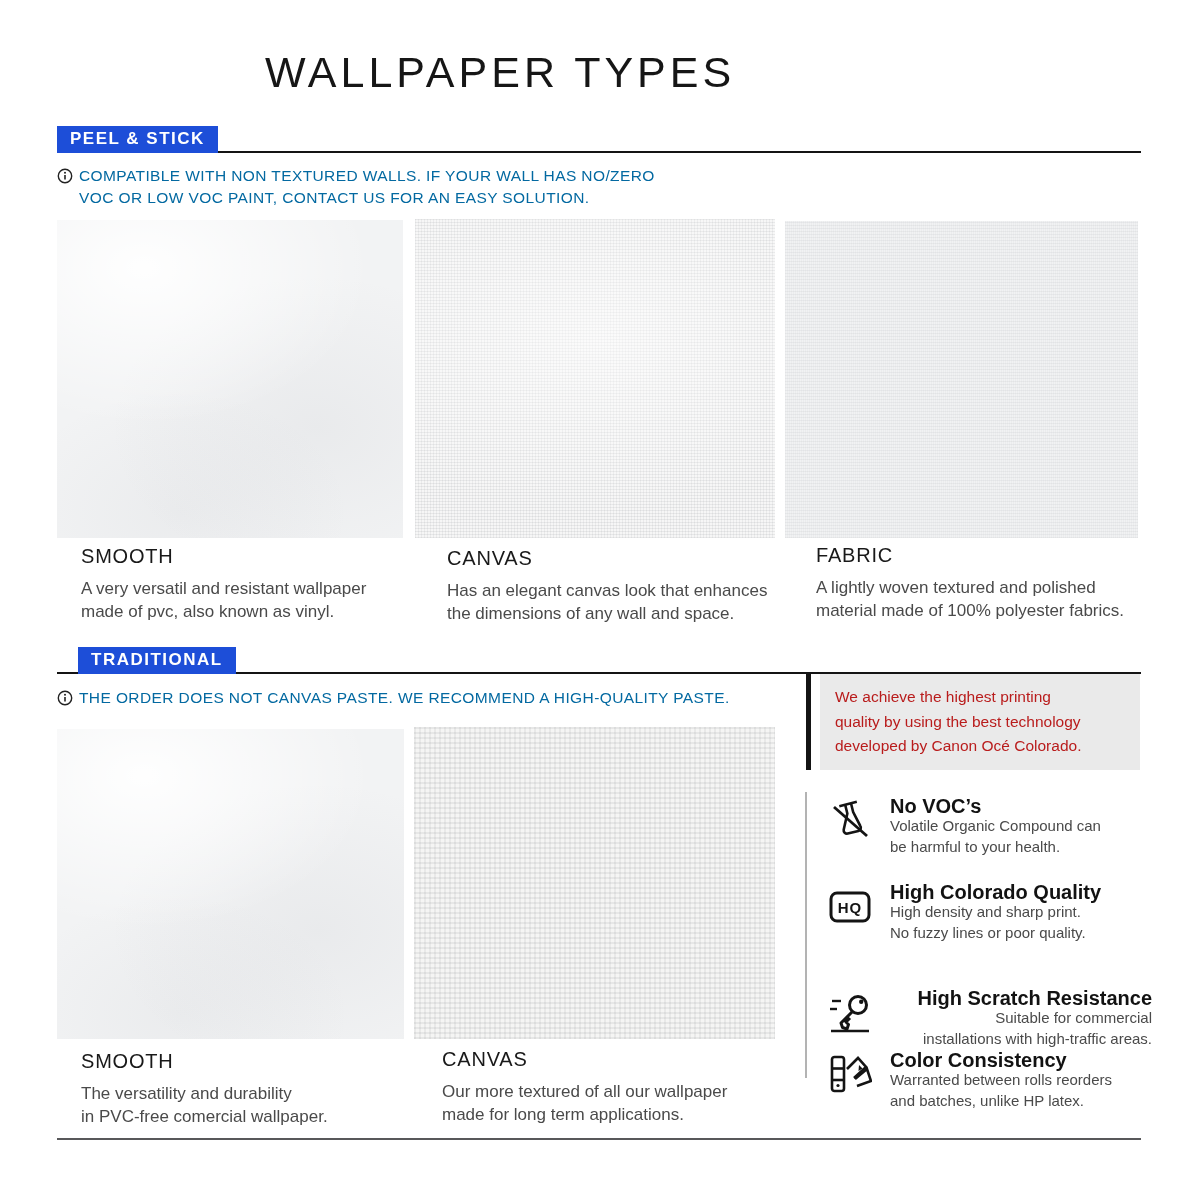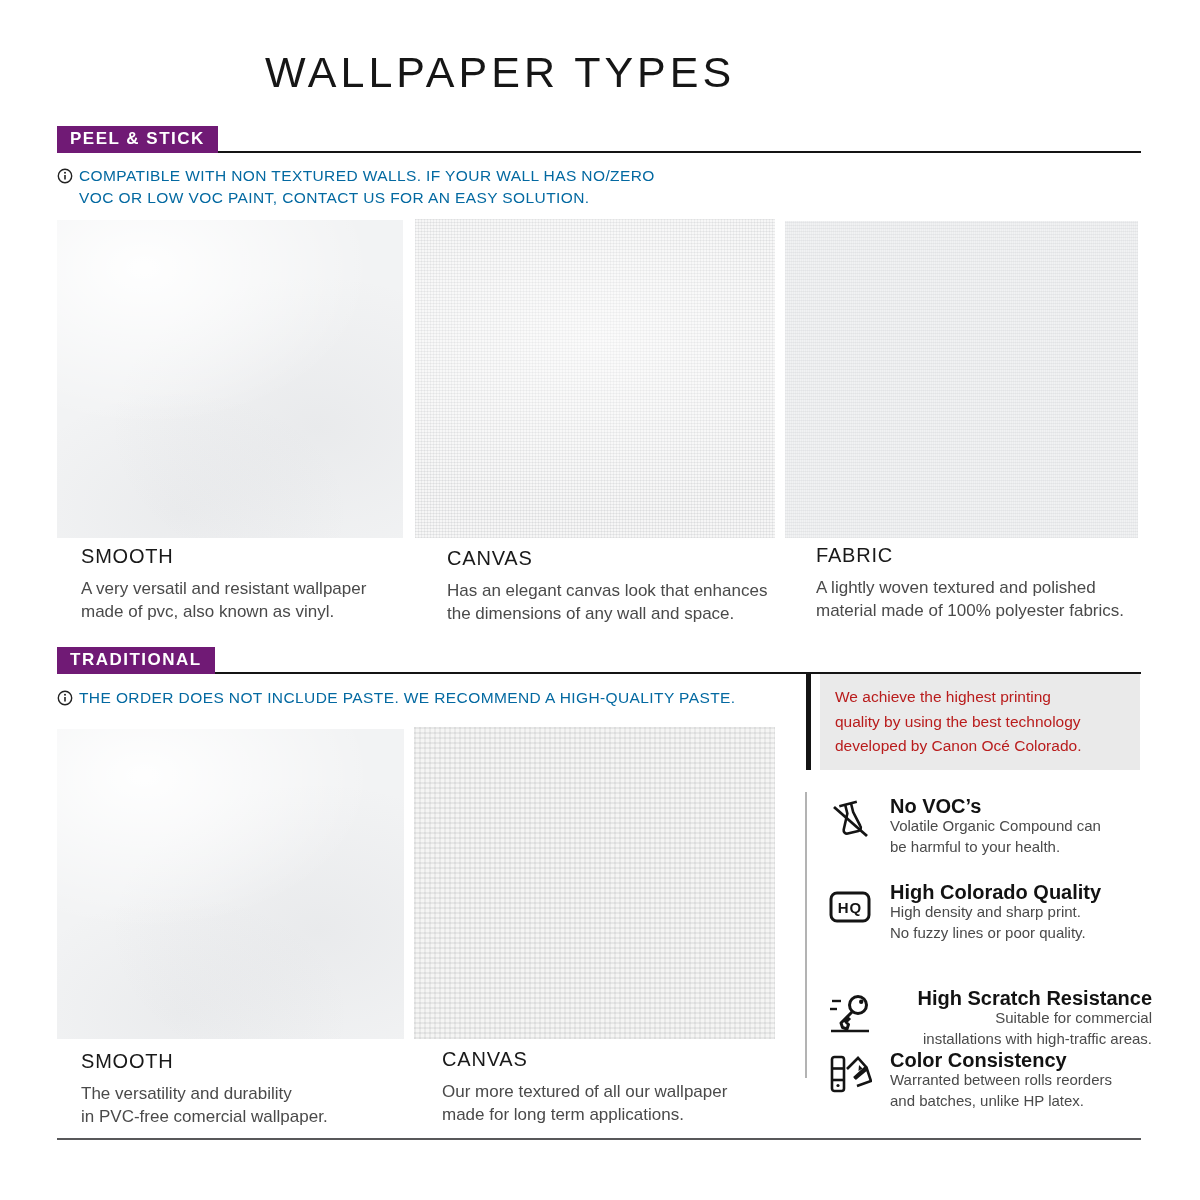--- a/index.html
+++ b/index.html
@@ -10,26 +10,26 @@
   
   .title{
     position:absolute;top:48px;left:0;width:1000px;margin:0;
     text-align:center;font-size:43px;font-weight:400;letter-spacing:4px;color:#161616;
   }
   
   .rule{position:absolute;left:57px;width:1084px;height:2px;background:#141414;}
   .rule-1{top:151px;}
   .rule-2{top:672px;}
   .section-label{
-    position:absolute;left:57px;background:#701a75;color:#ffffff;
+    position:absolute;left:57px;background:#1d4ed8;color:#ffffff;
     font-size:17px;font-weight:700;letter-spacing:1.5px;
     padding:4px 13px 5px 13px;line-height:18px;
   }
   .label-1{top:126px;}
-  .label-2{top:647px;}
+  .label-2{top:647px;margin-left:21px;}
   
   .note{position:absolute;left:57px;display:flex;align-items:flex-start;}
   .note-1{top:165px;}
   .note-2{top:687px;}
   .info-badge{flex:0 0 auto;margin:3px 6px 0 0;display:block;}
   .note-text div{
     font-size:15.5px;letter-spacing:.4px;line-height:22px;color:#0369a1;
   }
   
   .swatch{position:absolute;}
@@ -148,21 +148,21 @@
 
   <div class="note note-2">
     <span class="info-badge">
       <svg width="16" height="16" viewBox="0 0 16 16">
         <circle cx="8" cy="8" r="6.7" fill="none" stroke="#222" stroke-width="1.4"></circle>
         <circle cx="8" cy="4.7" r="1" fill="#222"></circle>
         <line x1="8" y1="7" x2="8" y2="11.6" stroke="#222" stroke-width="1.6"></line>
       </svg>
     </span>
     <div class="note-text">
-      <div>THE ORDER DOES NOT INCLUDE PASTE. WE RECOMMEND A HIGH-QUALITY PASTE.</div>
+      <div>THE ORDER DOES NOT CANVAS PASTE. WE RECOMMEND A HIGH-QUALITY PASTE.</div>
     </div>
   </div>
 
   <div class="swatch tex-smooth s4"></div>
   <div class="swatch tex-canvas-coarse s5"></div>
 
   <div class="caption c4">
     <div class="cap-title">SMOOTH</div>
     <div class="cap-desc">
       <div>The versatility and durability</div>

